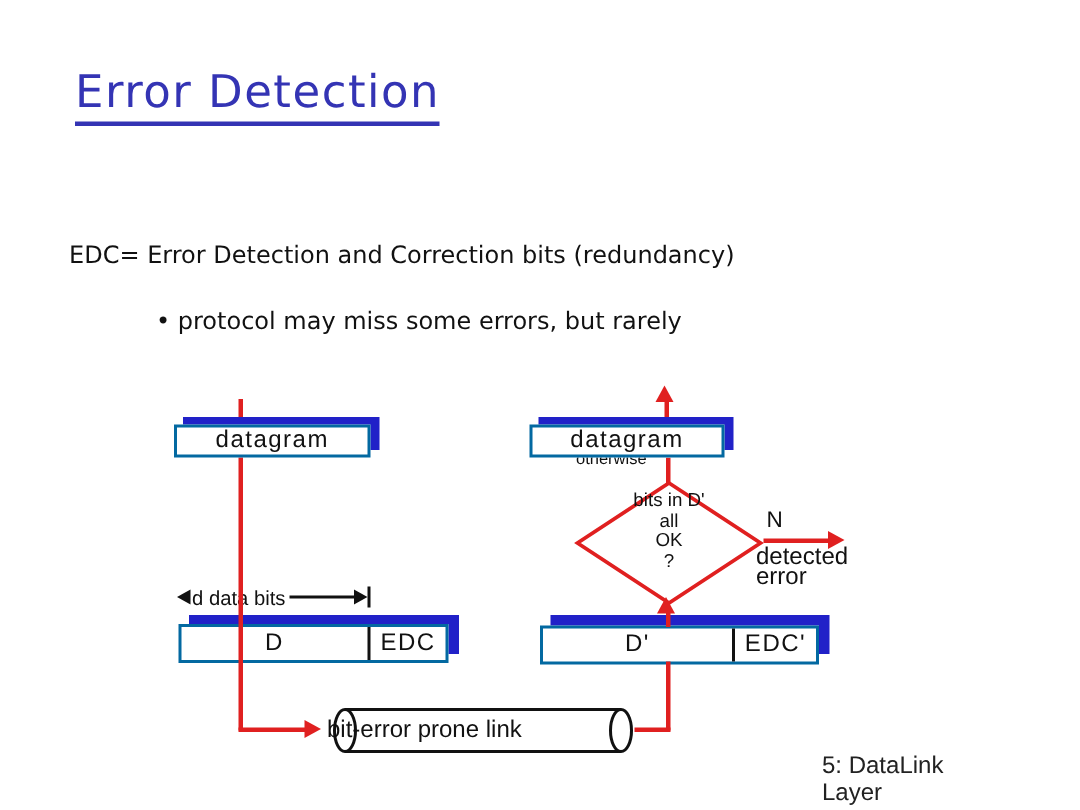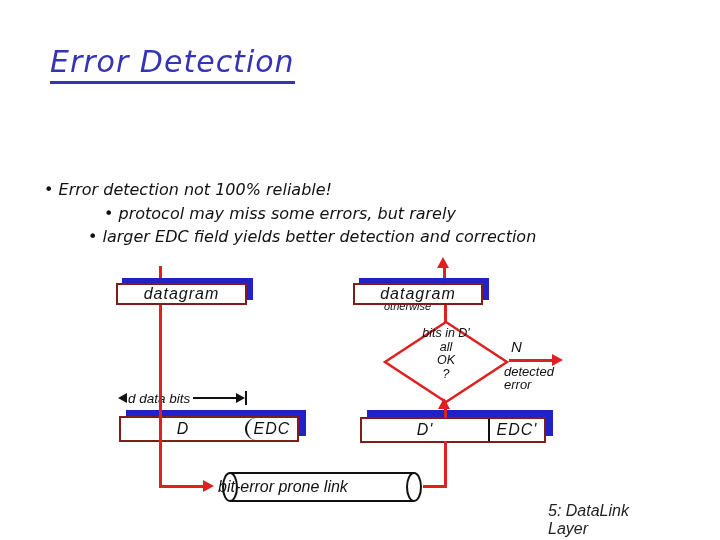--- a/index.html
+++ b/index.html
@@ -1,17 +1,17 @@
 <!DOCTYPE html>
 <html style="--title-blue: #3434b4; --accent-red: #e02020; --shadow-blue: #2121c8;"><head>
 <meta charset="utf-8">
 <style>
   html,body{margin:0;padding:0;}
   #slide{position:relative;width:644px;height:540px;background:#ffffff;overflow:hidden;
-         font-family:"DejaVu Sans", sans-serif;color:#111;font-style:italic;}
+         font-family:"DejaVu Sans", sans-serif;color:#111;}
 
   
   .title{position:absolute;left:50px;top:44px;font-size:30px;letter-spacing:1px;
          color:var(--title-blue);border-bottom:3px solid;padding-bottom:2px;white-space:nowrap;}
   .defs{position:absolute;left:46px;top:105px;font-size:16px;line-height:26px;white-space:pre;}
   .bullet{position:absolute;font-size:16px;white-space:pre;}
   .b0{left:44px;top:180px;}
   .b1{left:104px;top:204px;}
   .b2{left:88px;top:227px;}
 
@@ -19,21 +19,21 @@
   .red-line{position:absolute;background:var(--accent-red);z-index:5;}
   .arrow{position:absolute;width:0;height:0;z-index:5;}
   .arrow.right{border-top:6px solid transparent;border-bottom:6px solid transparent;
                border-left:11px solid var(--accent-red);}
   .arrow.up{border-left:6px solid transparent;border-right:6px solid transparent;
             border-bottom:11px solid var(--accent-red);}
 
   
   .shadow{position:absolute;background:var(--shadow-blue);z-index:3;}
   .dgshadow{z-index:6;}
-  .box{position:absolute;background:#fff;border:2px solid #7f1d1d;box-sizing:border-box;z-index:4;
+  .box{position:absolute;background:#fff;border:2px solid #0369a1;box-sizing:border-box;z-index:4;
        font-family:"Liberation Sans", sans-serif;font-size:16px;letter-spacing:1px;color:#111;
        display:flex;align-items:flex-end;justify-content:center;}
   .dgbox{z-index:7;}
   .framebox{padding:0;}
   .framebox .cell{display:flex;align-items:center;justify-content:center;height:100%;}
   .framebox .cell.grow{flex:1;}
   .framebox .cell.fixed{border-left:2px solid #111;box-sizing:border-box;}
 
   
   .measure{position:absolute;left:118px;top:390px;width:129px;height:16px;display:flex;
@@ -49,45 +49,44 @@
 
   
   .diamond-svg{position:absolute;left:382px;top:318px;z-index:4;}
   .dpoly{fill:#fff;stroke:var(--accent-red);stroke-width:2.5;}
   .dtext{position:absolute;left:382px;top:327px;width:128px;text-align:center;z-index:5;
          font-family:"Liberation Sans", sans-serif;font-size:12.5px;line-height:13.5px;color:#111;}
   .otherwise{position:absolute;left:384px;top:300px;font-size:11px;z-index:6;
              font-family:"Liberation Sans", sans-serif;}
   .nlabel{position:absolute;left:511px;top:338px;font-size:15px;z-index:5;
           font-family:"Liberation Sans", sans-serif;}
-  .detected{position:absolute;left:504px;top:365px;font-size:13px;line-height:13px;z-index:5;
+  .detected{position:absolute;left:504px;top:365px;font-size:16px;line-height:13px;z-index:5;
             font-family:"Liberation Sans", sans-serif;}
 
   
   .cyl-svg{position:absolute;left:218px;top:470px;z-index:4;}
   .cyl{stroke:#111;stroke-width:2;fill:#fff;}
   .link-label{position:absolute;left:218px;top:478px;width:208px;z-index:5;
               font-family:"Liberation Sans", sans-serif;font-size:16px;white-space:nowrap;}
 
   .footer{position:absolute;top:502px;font-size:16px;color:#222;
           font-family:"Liberation Sans", sans-serif;}
   .f-left{left:548px;}
   .f-page{left:681px;}
 </style>
 </head>
 <body>
 
 <div id="slide">
 
   <div class="title">Error Detection</div>
   <div class="defs">
+    <div>EDC= Error Detection and Correction bits (redundancy)</div>
   </div>
-  <div class="bullet b0">• Error detection not 100% reliable!</div>
   <div class="bullet b1">• protocol may miss some errors, but rarely</div>
-  <div class="bullet b2">• larger EDC field yields better detection and correction</div>
 
   <div class="red-line" style="left:159px;top:266px;width:3px;height:221px;"></div>
   <div class="red-line" style="left:159px;top:485px;width:45px;height:3px;"></div>
   <div class="arrow right" style="left:203px;top:480px;"></div>
 
   <div class="shadow dgshadow" style="left:122px;top:278px;width:131px;height:22px;"></div>
   <div class="box dgbox" style="left:116px;top:283px;width:131px;height:22px;">
     <span>datagram</span>
   </div>
 
@@ -95,21 +94,21 @@
     <span class="mh-left"></span>
     <span class="m-label">d data bits</span>
     <span class="m-line"></span>
     <span class="mh-right"></span>
     <span class="m-tick"></span>
   </div>
 
   <div class="shadow" style="left:126px;top:410px;width:180px;height:26px;"></div>
   <div class="box framebox" style="left:119px;top:416px;width:180px;height:26px;">
     <span class="cell grow">D</span>
-    <span class="cell fixed" style="width:52px;border-radius:11px;">EDC</span>
+    <span class="cell fixed" style="width:52px;">EDC</span>
   </div>
 
   <div class="arrow up" style="left:437px;top:257px;"></div>
   <div class="red-line" style="left:443px;top:267px;width:3px;height:13px;"></div>
 
   <div class="shadow dgshadow" style="left:359px;top:278px;width:130px;height:22px;"></div>
   <div class="box dgbox" style="left:353px;top:283px;width:130px;height:22px;">
     <span>datagram</span>
   </div>
 

